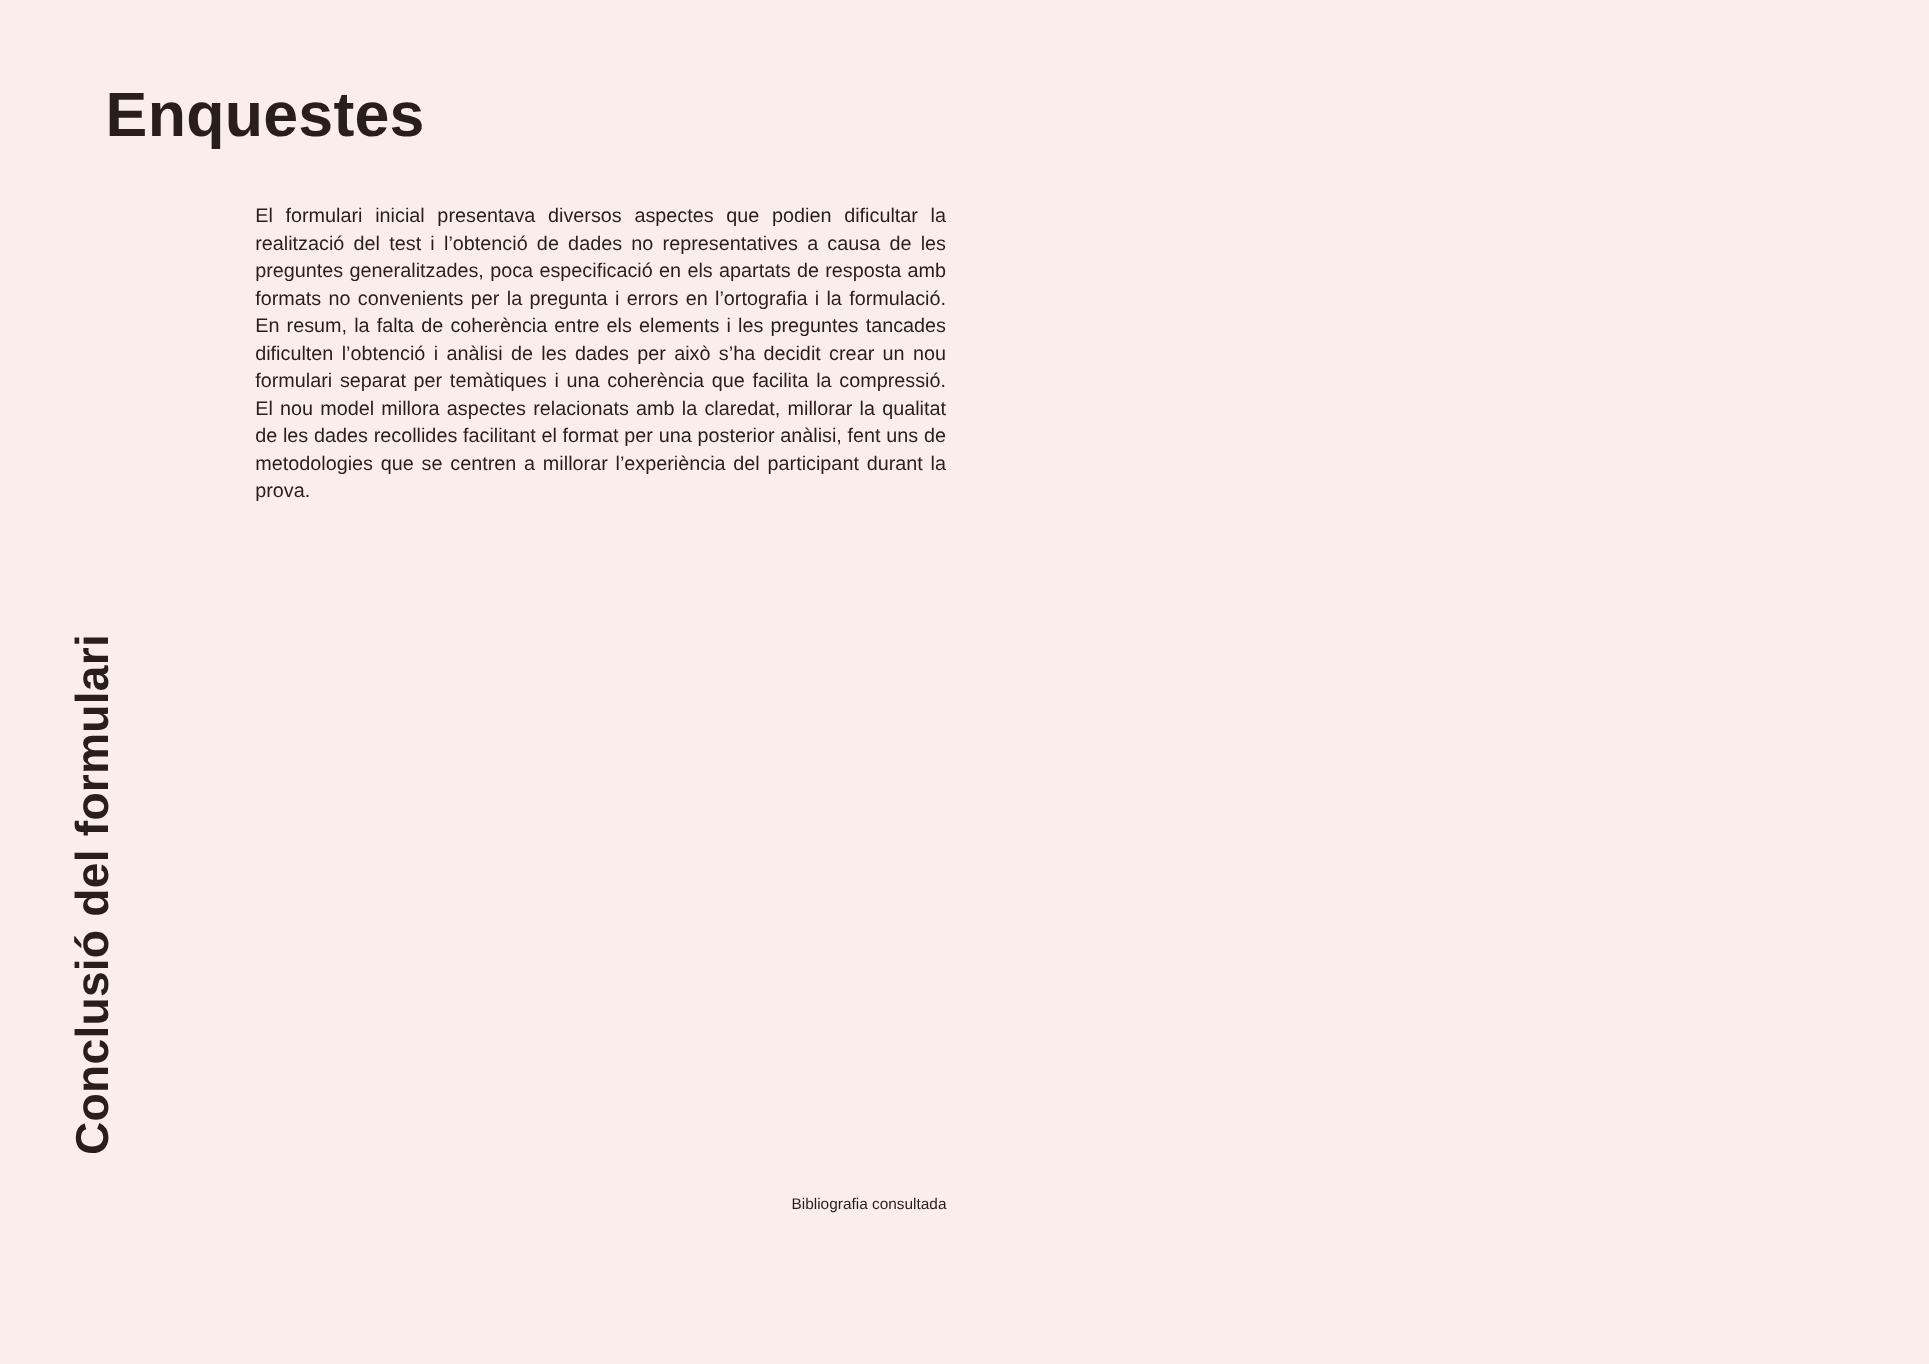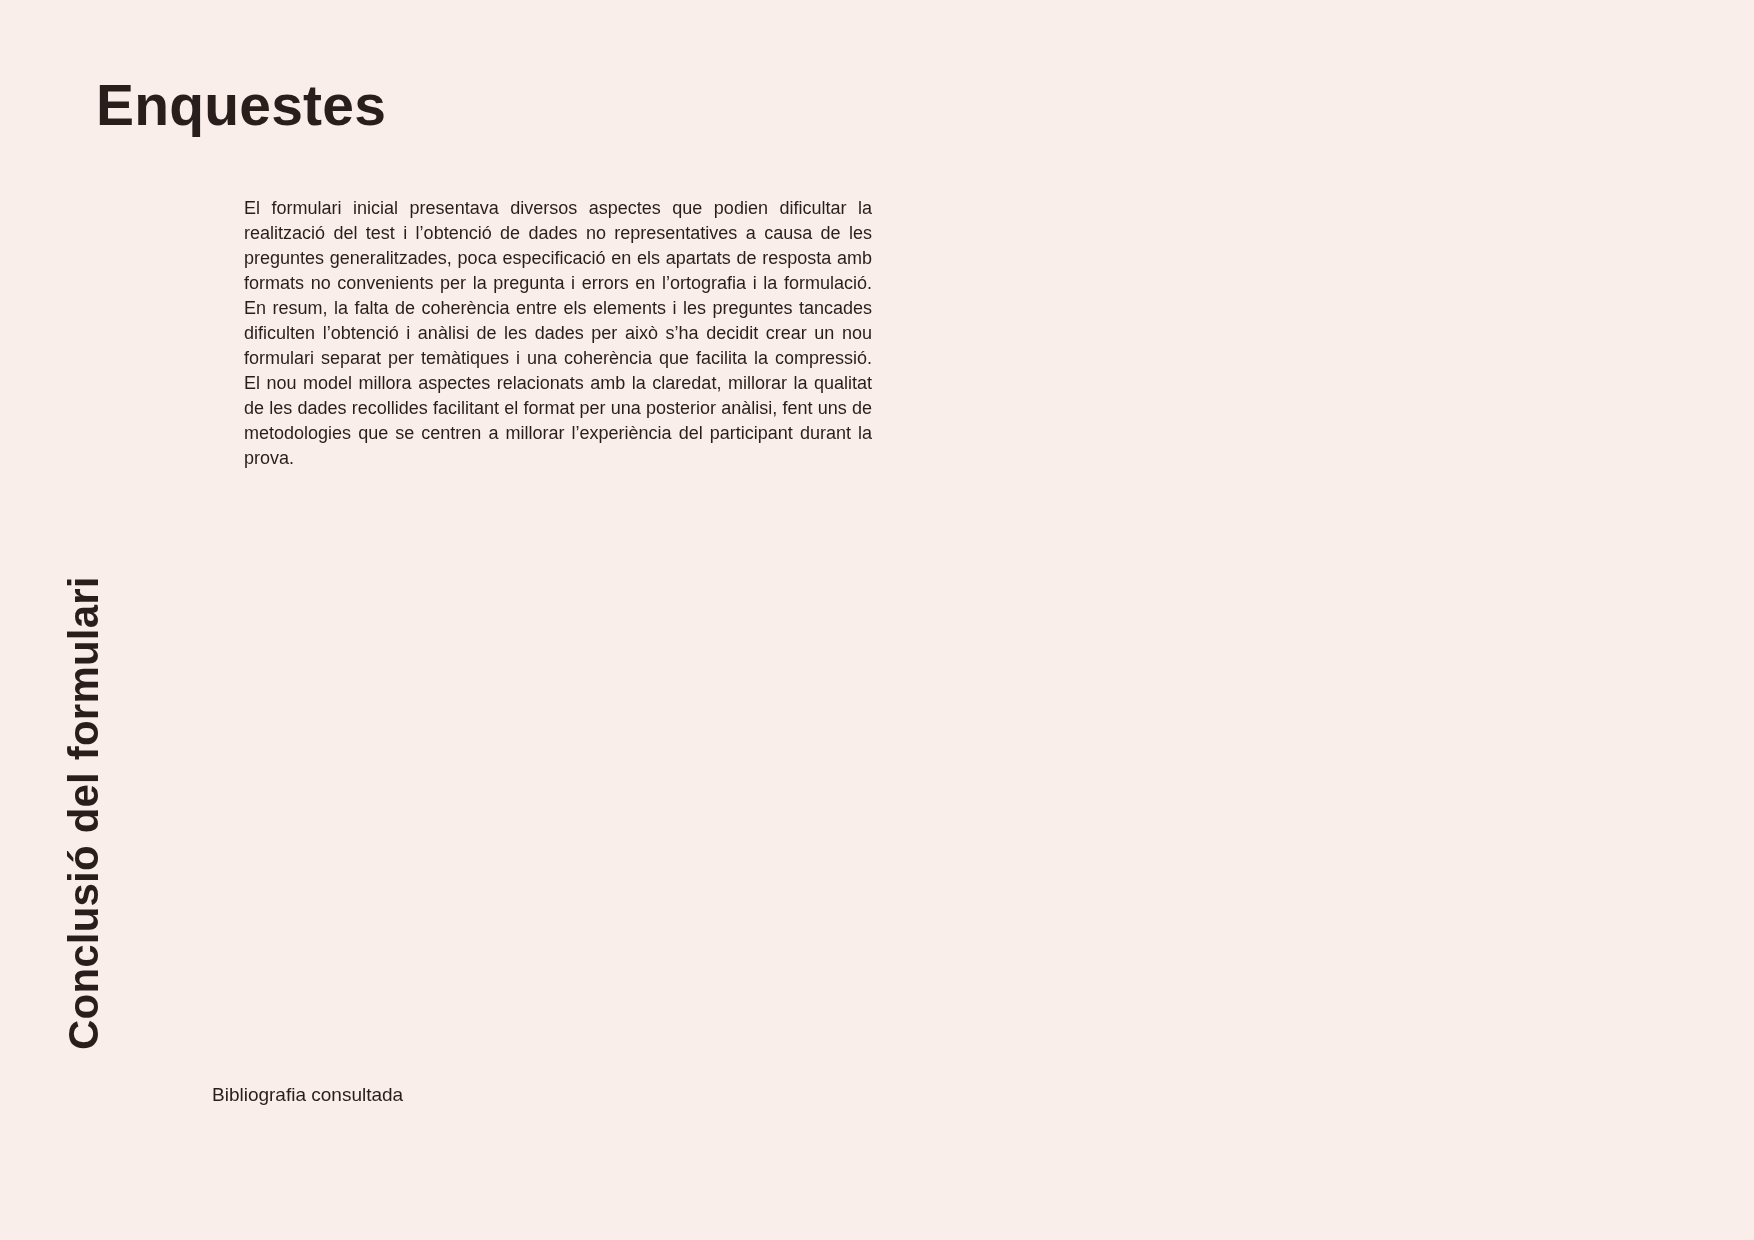--- a/index.html
+++ b/index.html
@@ -39,33 +39,34 @@
     white-space: nowrap;
     transform: rotate(-90deg);
     transform-origin: left top;
     letter-spacing: 0.2px;
   }
   .body-paragraph {
     position: absolute;
     left: 228px;
     top: 180px;
     width: 628px;
-    margin: 16px;
+    margin: 4px;
     font-size: 18px;
     line-height: 25px;
     text-align: justify;
     hyphens: none;
   }
   .bibliography {
     position: absolute;
-    left: 212px;
+    left: 240px;
     top: 1082px;
     width: 1100px;
-    font-size: 19px;
+    font-size: 14px;
     line-height: 25px;
+    text-align: center;
   }
 </style>
 </head>
 <body style="background: rgb(249, 238, 234); color: rgb(40, 30, 27);">
 
 <div class="slide">
 
   <h1 class="title">Enquestes</h1>
 
   <div class="vertical-label">Conclusió del formulari</div>

